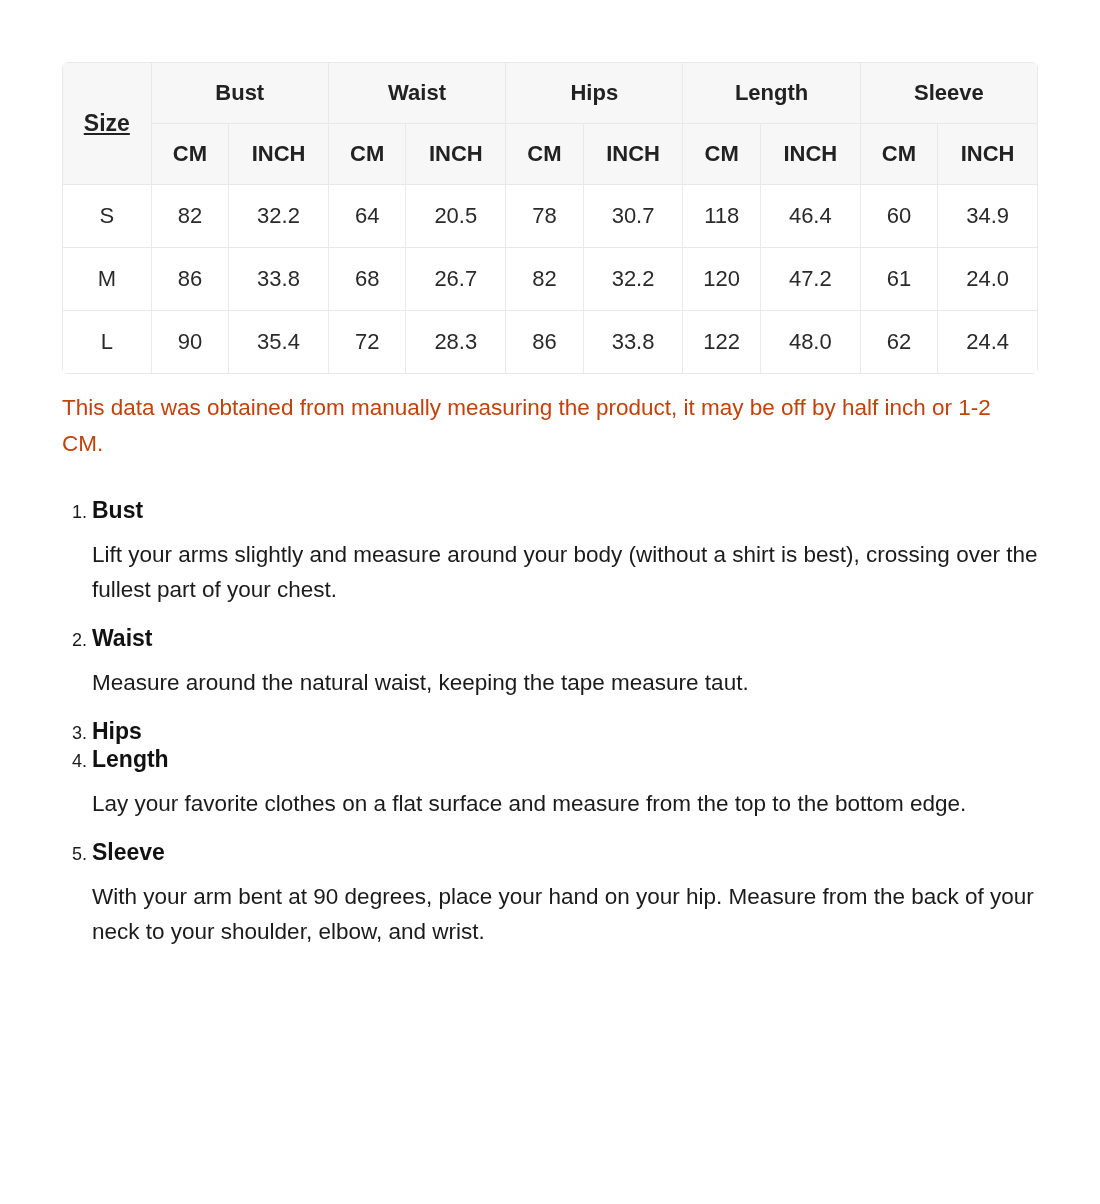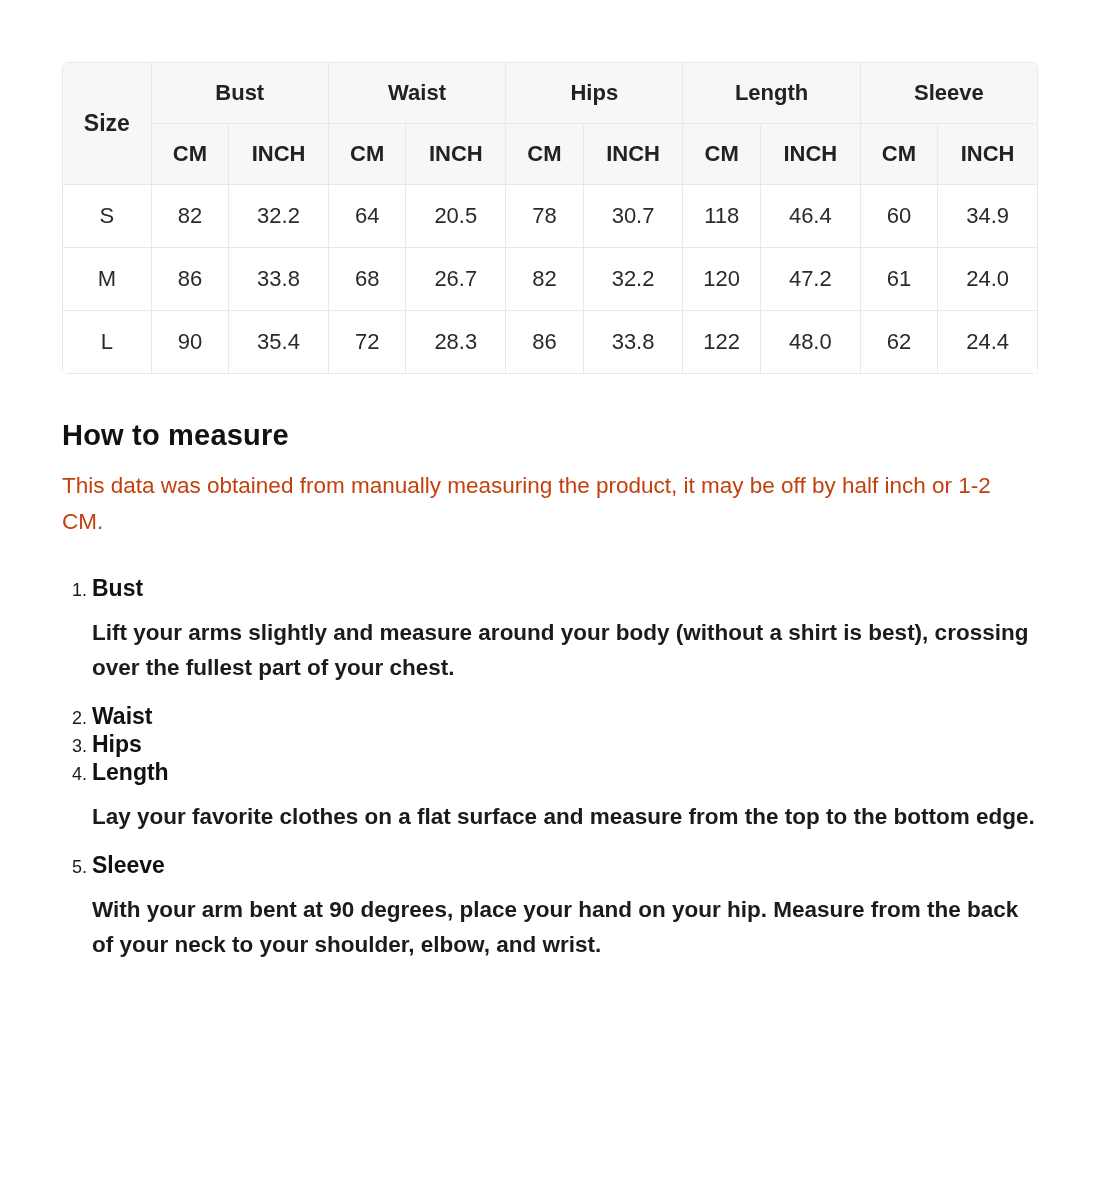--- a/index.html
+++ b/index.html
@@ -37,21 +37,21 @@
     vertical-align: middle;
     font-size: 22px;
     padding: 0;
   }
   thead th {
     background: #f7f7f7;
     font-weight: 700;
     color: #222222;
     height: 61px;
   }
-  thead th.size-th { font-size: 23px; }
+  thead th.size-th { font-size: 23px; text-decoration: underline; }
   tbody td {
     height: 63px;
     font-weight: 400;
     color: #2a2a2a;
     background: #ffffff;
   }
 
   
   h2.section-title {
     font-size: 29px;
@@ -80,21 +80,20 @@
     line-height: 28px;
     font-weight: 700;
     color: #111111;
   }
   ol.steps p.desc {
     font-size: 22.5px;
     line-height: 35px;
     margin: 13px 0 17px 0;
     max-width: 946px;
     color: #1b1b1b;
-    font-weight: bold;
   }
 </style>
 </head>
 <body>
 
 <div class="page">
 
   <div class="table-wrap">
     <table>
       <colgroup>
@@ -169,30 +168,30 @@
           <td>33.8</td>
           <td>122</td>
           <td>48.0</td>
           <td>62</td>
           <td>24.4</td>
         </tr>
       </tbody>
     </table>
   </div>
 
-  <h2 class="section-title">How to measure</h2>
   <p class="intro">This data was obtained from manually measuring the product, it may be off by half inch or 1-2 CM.</p>
 
   <ol class="steps">
     <li>
       <div class="term">Bust</div>
       <p class="desc">Lift your arms slightly and measure around your body (without a shirt is best), crossing over the fullest part of your chest.</p>
     </li>
     <li>
       <div class="term">Waist</div>
+      <p class="desc">Measure around the natural waist, keeping the tape measure taut.</p>
     </li>
     <li>
       <div class="term">Hips</div>
     </li>
     <li>
       <div class="term">Length</div>
       <p class="desc">Lay your favorite clothes on a flat surface and measure from the top to the bottom edge.</p>
     </li>
     <li>
       <div class="term">Sleeve</div>

